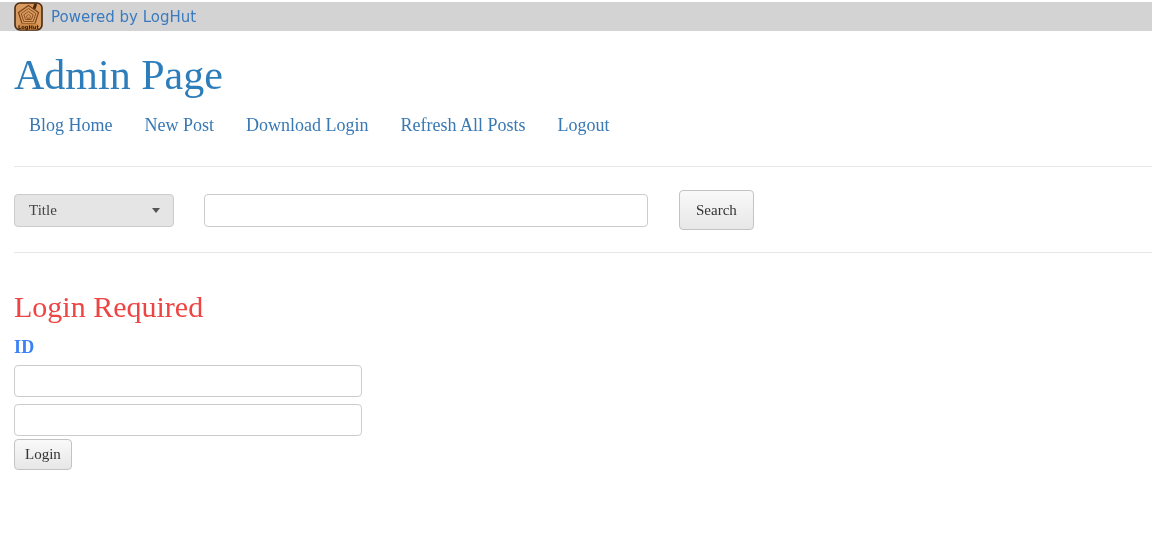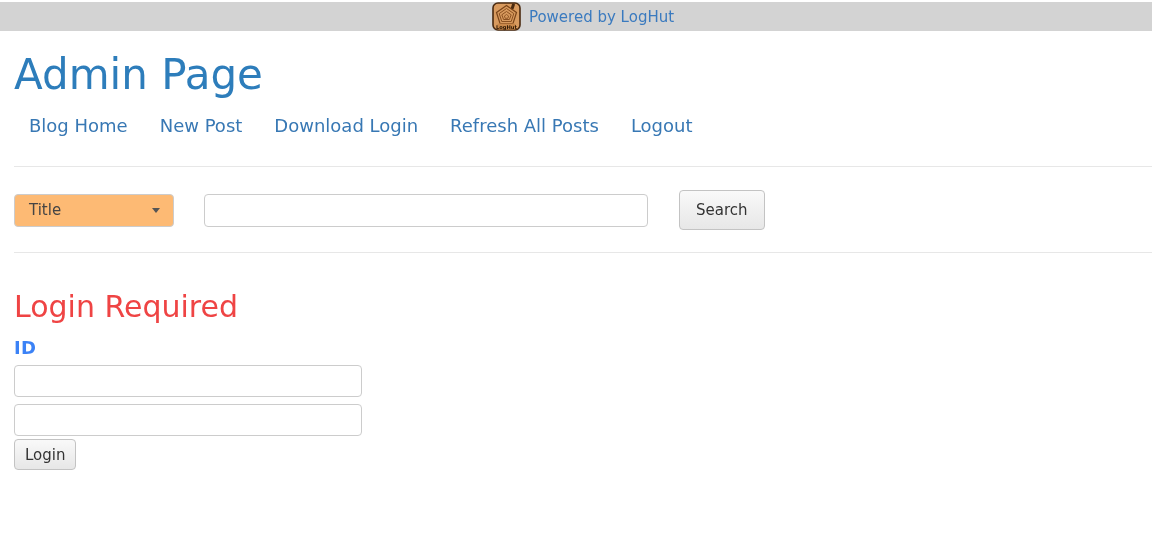--- a/index.html
+++ b/index.html
@@ -12,31 +12,30 @@
   }
   a { text-decoration: none; cursor: pointer; }
 
   
   .topbar {
     margin: 2px 8px 0 0;
     height: 29px;
     background: #d3d3d3;
     display: flex;
     align-items: center;
-    justify-content: center;
   }
   .logo-wrap { margin-left: 14px; display: flex; align-items: center; }
   .powered-link {
     margin-left: 8px;
     font-size: 15px;
     color: #3a7abf;
   }
 
   
-  .main { margin: 0 8px 0 14px; }
+  .main { margin: 0 8px 0 14px; font-family: Liberation Serif, serif; }
 
   h1.page-title {
     font-size: 42px;
     font-weight: 500;
     color: #2d7dbb;
     margin: 20px 0 0 0;
     line-height: 1.15;
   }
 
   nav.admin-nav ul {
@@ -62,21 +61,21 @@
     margin-top: 23px;
     display: flex;
     align-items: center;
   }
   .select-box {
     position: relative;
     width: 160px;
     height: 33px;
     border: 1px solid #cccccc;
     border-radius: 4px;
-    background: #fdba74;
+    background: #e5e5e5;
     display: flex;
     align-items: center;
     padding: 0 14px;
     font-size: 15px;
     color: #444444;
     cursor: pointer;
   }
   .select-caret {
     position: absolute;
     right: 13px;

